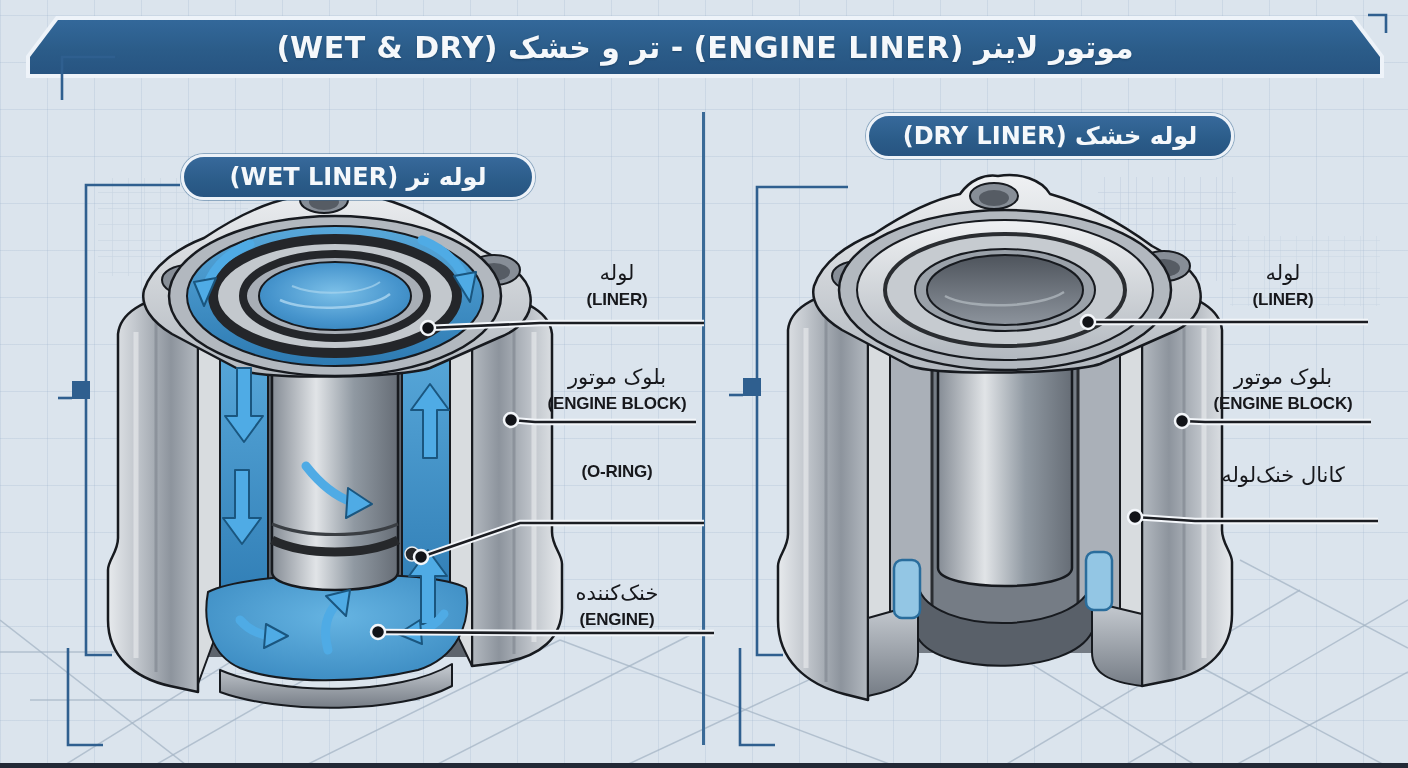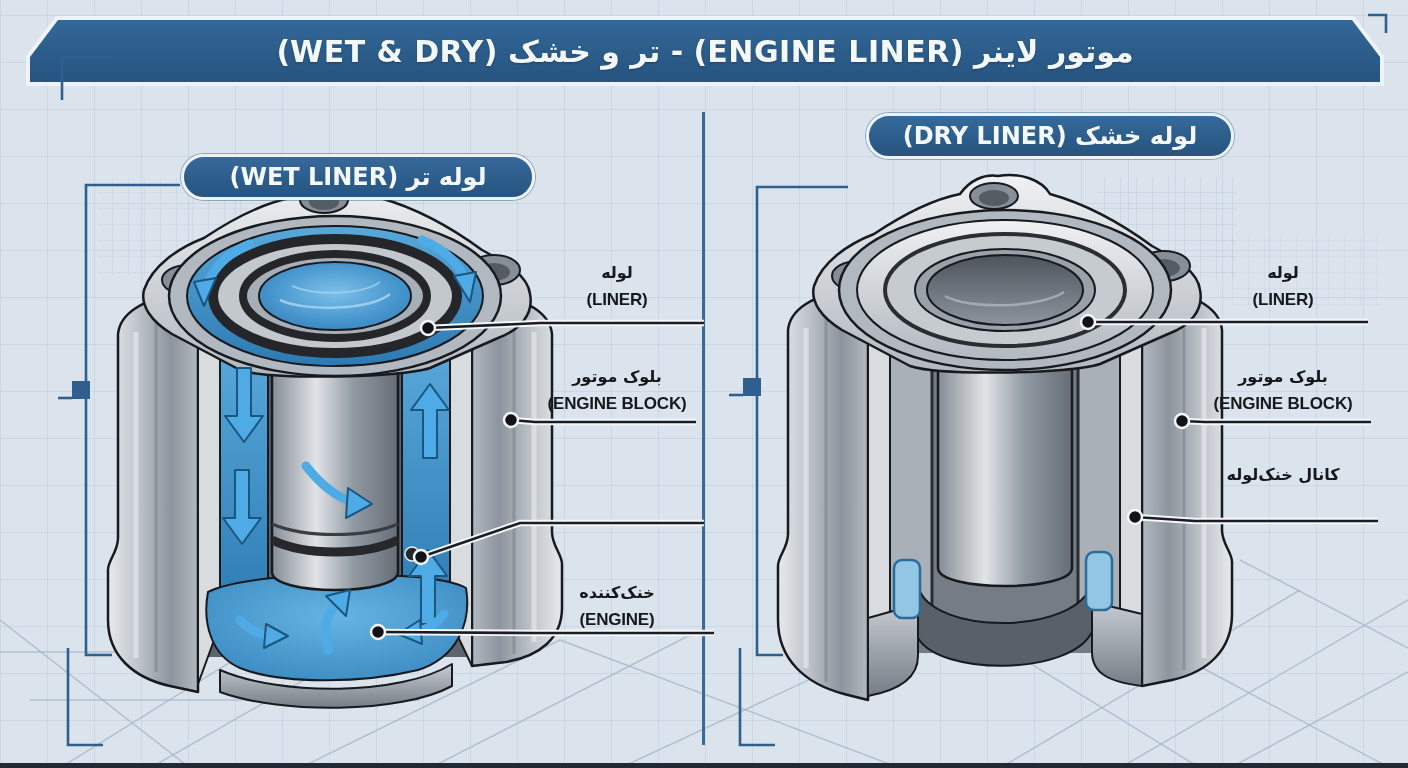--- a/index.html
+++ b/index.html
@@ -18,21 +18,21 @@
       repeating-linear-gradient(90deg, rgba(140,165,195,.20) 0 1px, transparent 1px 47px);
   }
   svg{position:absolute;}
   #bg-lines{left:0;top:0;z-index:1;}
   #svg-wet{left:100px;top:172px;z-index:3;}
   #svg-dry{left:770px;top:168px;z-index:3;}
   #overlay{left:0;top:0;z-index:6;pointer-events:none;}
 
   
   .banner-outer{
-    position:absolute;left:26px;top:16px;width:1358px;height:70px;z-index:5;
+    position:absolute;left:26px;top:16px;width:1358px;height:62px;z-index:5;
     background:#eef3f9;
     clip-path:polygon(0 40px,30px 0,calc(100% - 30px) 0,100% 40px,100% 100%,0 100%);
   }
   .banner-inner{
     position:absolute;inset:4px;
     background:linear-gradient(180deg,#33689a 0%,#2b5c89 55%,#275481 100%);
     clip-path:polygon(0 37px,28px 0,calc(100% - 28px) 0,100% 37px,100% 100%,0 100%);
     display:flex;align-items:center;justify-content:center;
   }
   .banner-title{
@@ -48,21 +48,21 @@
     border:3px solid #edf2f8;
     box-shadow:0 0 0 1px rgba(45,95,140,.45);
     display:flex;align-items:center;justify-content:center;
     color:#f5f8fb;font-size:24px;font-weight:bold;direction:rtl;white-space:nowrap;
   }
   #pill-wet{left:181px;top:114px;width:348px;margin-top:40px;}
   #pill-dry{left:866px;top:113px;width:362px;}
 
   
   .label{position:absolute;z-index:5;text-align:center;color:#17181c;direction:rtl;}
-  .label .fa{font-size:16px;font-weight:bold;line-height:30px;display:block;}
+  .label .fa{font-size:21px;font-weight:normal;line-height:30px;display:block;}
   .label .en{font-size:17px;font-weight:bold;line-height:24px;display:block;direction:ltr;font-family:"Liberation Sans",sans-serif;letter-spacing:-0.2px;}
   .lab-w{left:521px;width:192px;}
   .lab-d{left:1182px;width:202px;}
   #wl0{top:258px;} #wl1{top:362px;} #wl2{top:460px;} #wl3{top:566px;margin-top:12px;}
   #dl0{top:258px;} #dl1{top:362px;} #dl2{top:460px;}
 
   
   .divider{position:absolute;left:702px;top:112px;width:3px;height:633px;background:#3a6a97;z-index:2;}
   .bottom-edge{position:absolute;left:0;bottom:0;width:100%;height:5px;background:#222936;z-index:7;}
 
@@ -284,20 +284,21 @@
 
 <div class="label lab-w" id="wl0">
   <span class="fa">لوله</span>
   <span class="en">(LINER)</span>
 </div>
 <div class="label lab-w" id="wl1">
   <span class="fa">بلوک موتور</span>
   <span class="en">(ENGINE BLOCK)</span>
 </div>
 <div class="label lab-w" id="wl2">
+  <span class="en">(O-RING)</span>
 </div>
 <div class="label lab-w" id="wl3">
   <span class="fa">خنک‌کننده</span>
   <span class="en">(ENGINE)</span>
 </div>
 <div class="label lab-d" id="dl0">
   <span class="fa">لوله</span>
   <span class="en">(LINER)</span>
 </div>
 <div class="label lab-d" id="dl1">

